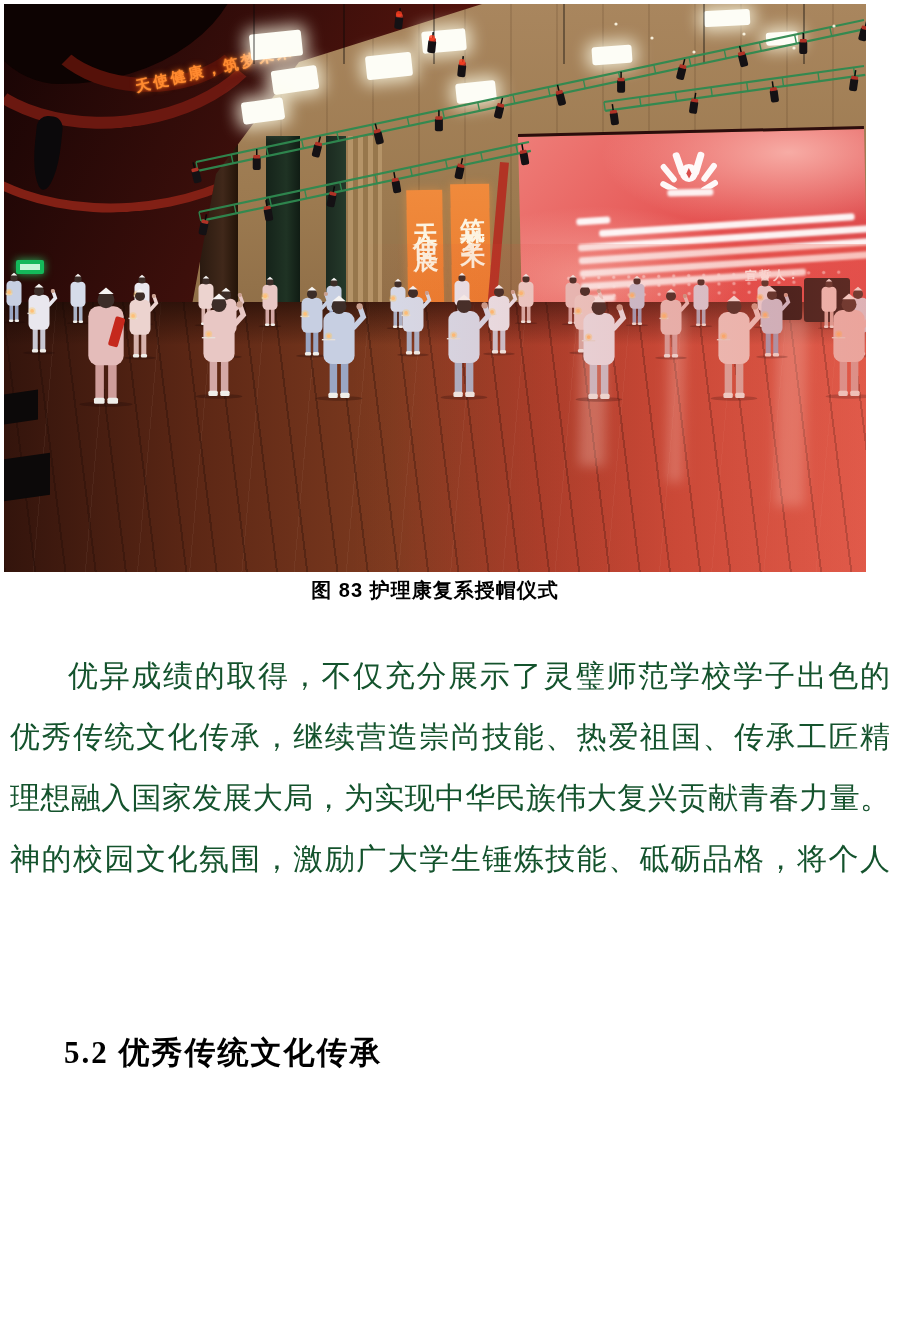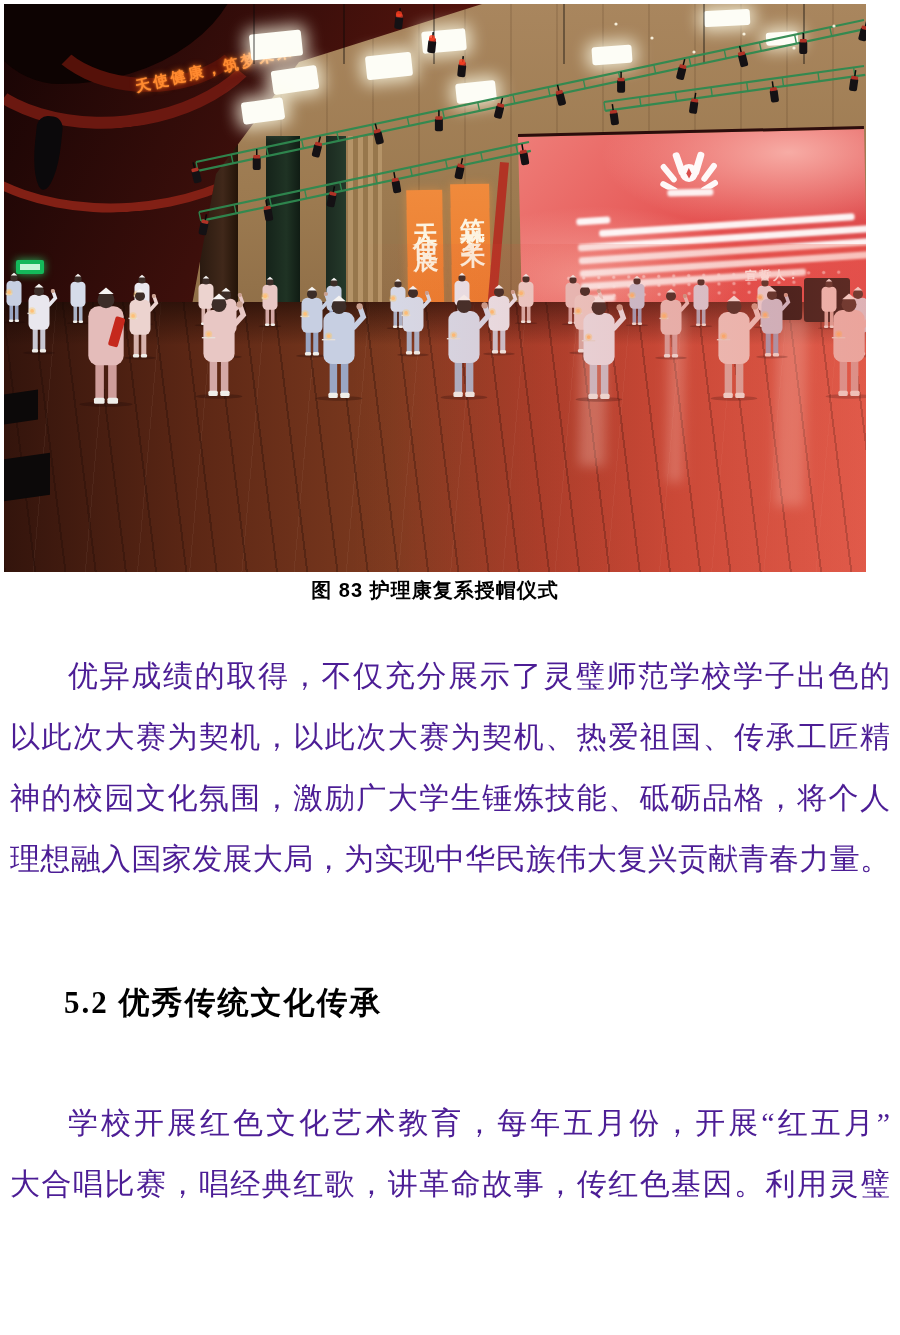--- a/index.html
+++ b/index.html
@@ -104,23 +104,23 @@
         background:linear-gradient(90deg, rgba(225,70,55,0) 0%, rgba(225,70,55,.18) 55%, rgba(240,90,70,.32) 100%);}
   svg.layer{position:absolute;left:0;top:0;}
 
   
   .caption{position:absolute;left:4px;top:577px;width:862px;text-align:center;
         font-family:"Liberation Sans",sans-serif;font-weight:700;font-size:20px;letter-spacing:1px;color:#000;}
   .textblock{position:absolute;left:10px;width:880px;}
   .tb1{top:645px;}
   .tb2{top:1092px;}
   .line{font-size:30px;line-height:61px;height:61px;white-space:nowrap;
-        text-align:justify;text-align-last:justify;text-justify:inter-character;color:#4c1d95;}
+        text-align:justify;text-align-last:justify;text-justify:inter-character;color:#14532d;}
   .line.indent{padding-left:58px;}
-  .heading{position:absolute;left:10px;top:980px;padding-left:54px;margin:0;
+  .heading{position:absolute;left:10px;top:1030px;padding-left:54px;margin:0;
         font-size:31px;font-weight:700;color:#000;line-height:46px;letter-spacing:2px;}
   .pagenum{position:absolute;left:0;top:1292px;width:900px;text-align:center;
         font-size:17px;color:#222;letter-spacing:1px;}
 </style>
 </head>
 <body>
 
 <div class="page">
 
   <figure style="margin:0">
@@ -808,25 +808,21 @@
             <rect x="112" y="312" width="10" height="30" rx="2" fill="#c5281c" transform="rotate(16 112 312)"></rect>
           </g>
         </svg>
       <div class="wash"></div>
     </div>
     <figcaption class="caption">图 83 护理康复系授帽仪式</figcaption>
   </figure>
 
   <div class="textblock tb1">
       <div class="line indent">优异成绩的取得，不仅充分展示了灵璧师范学校学子出色的</div>
-      <div class="line">以此次大赛为契机，以此次大赛为契机、热爱祖国、传承工匠精</div>
+      <div class="line">优秀传统文化传承，继续营造崇尚技能、热爱祖国、传承工匠精</div>
+      <div class="line">理想融入国家发展大局，为实现中华民族伟大复兴贡献青春力量。</div>
       <div class="line">神的校园文化氛围，激励广大学生锤炼技能、砥砺品格，将个人</div>
-      <div class="line">理想融入国家发展大局，为实现中华民族伟大复兴贡献青春力量。</div>
     </div>
 
   <h2 class="heading">5.2 优秀传统文化传承</h2>
 
-  <div class="textblock tb2">
-      <div class="line indent">学校开展红色文化艺术教育，每年五月份，开展“红五月”</div>
-      <div class="line">大合唱比赛，唱经典红歌，讲革命故事，传红色基因。利用灵璧</div>
-    </div>
 
 </div>
 
 </body></html>

